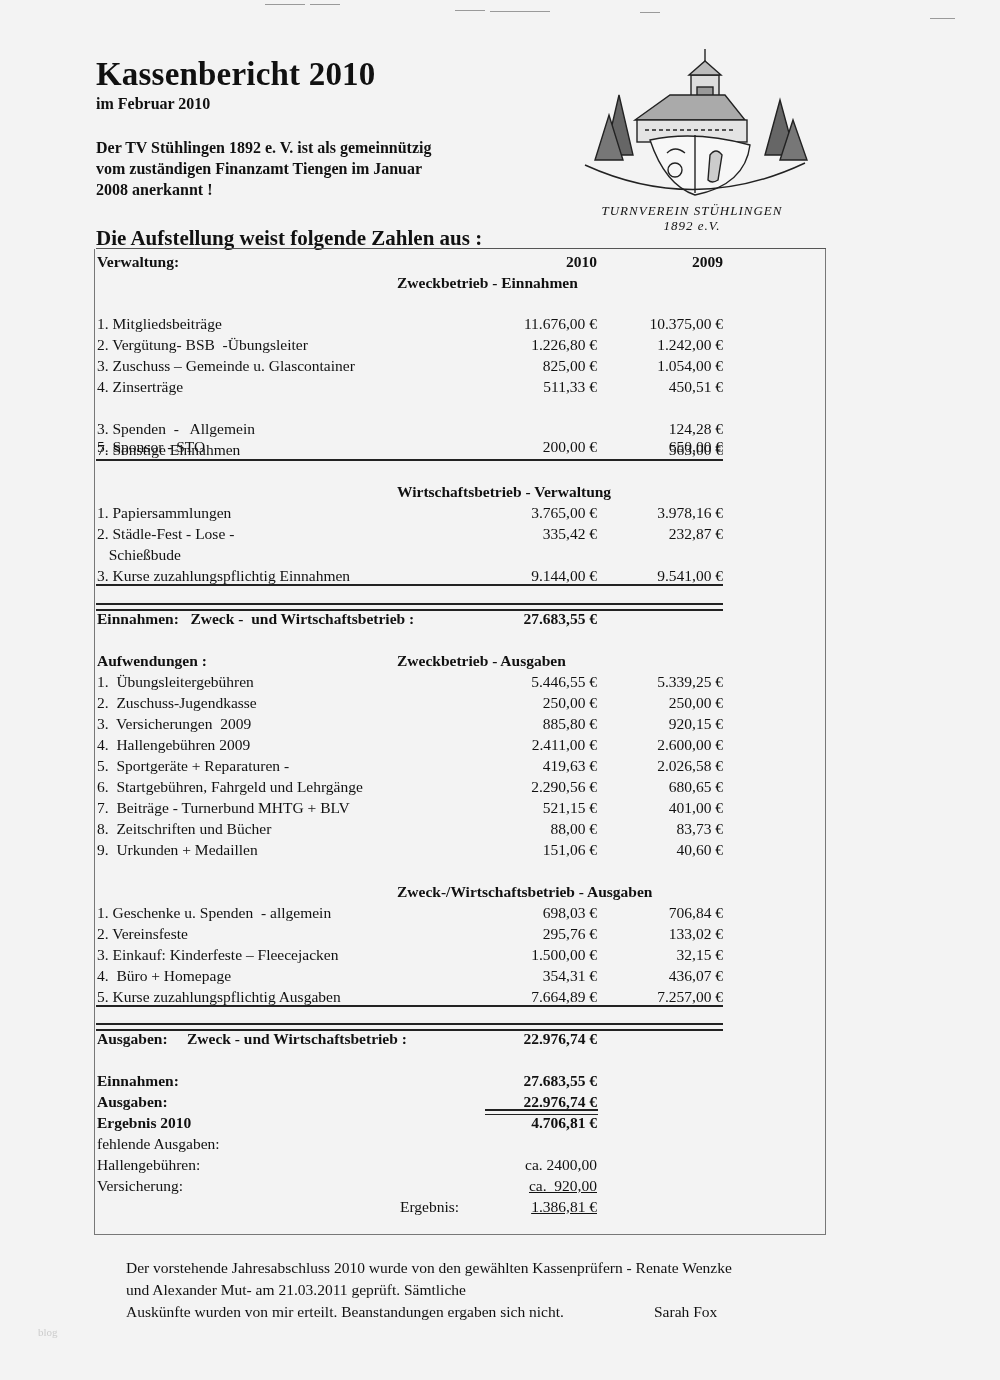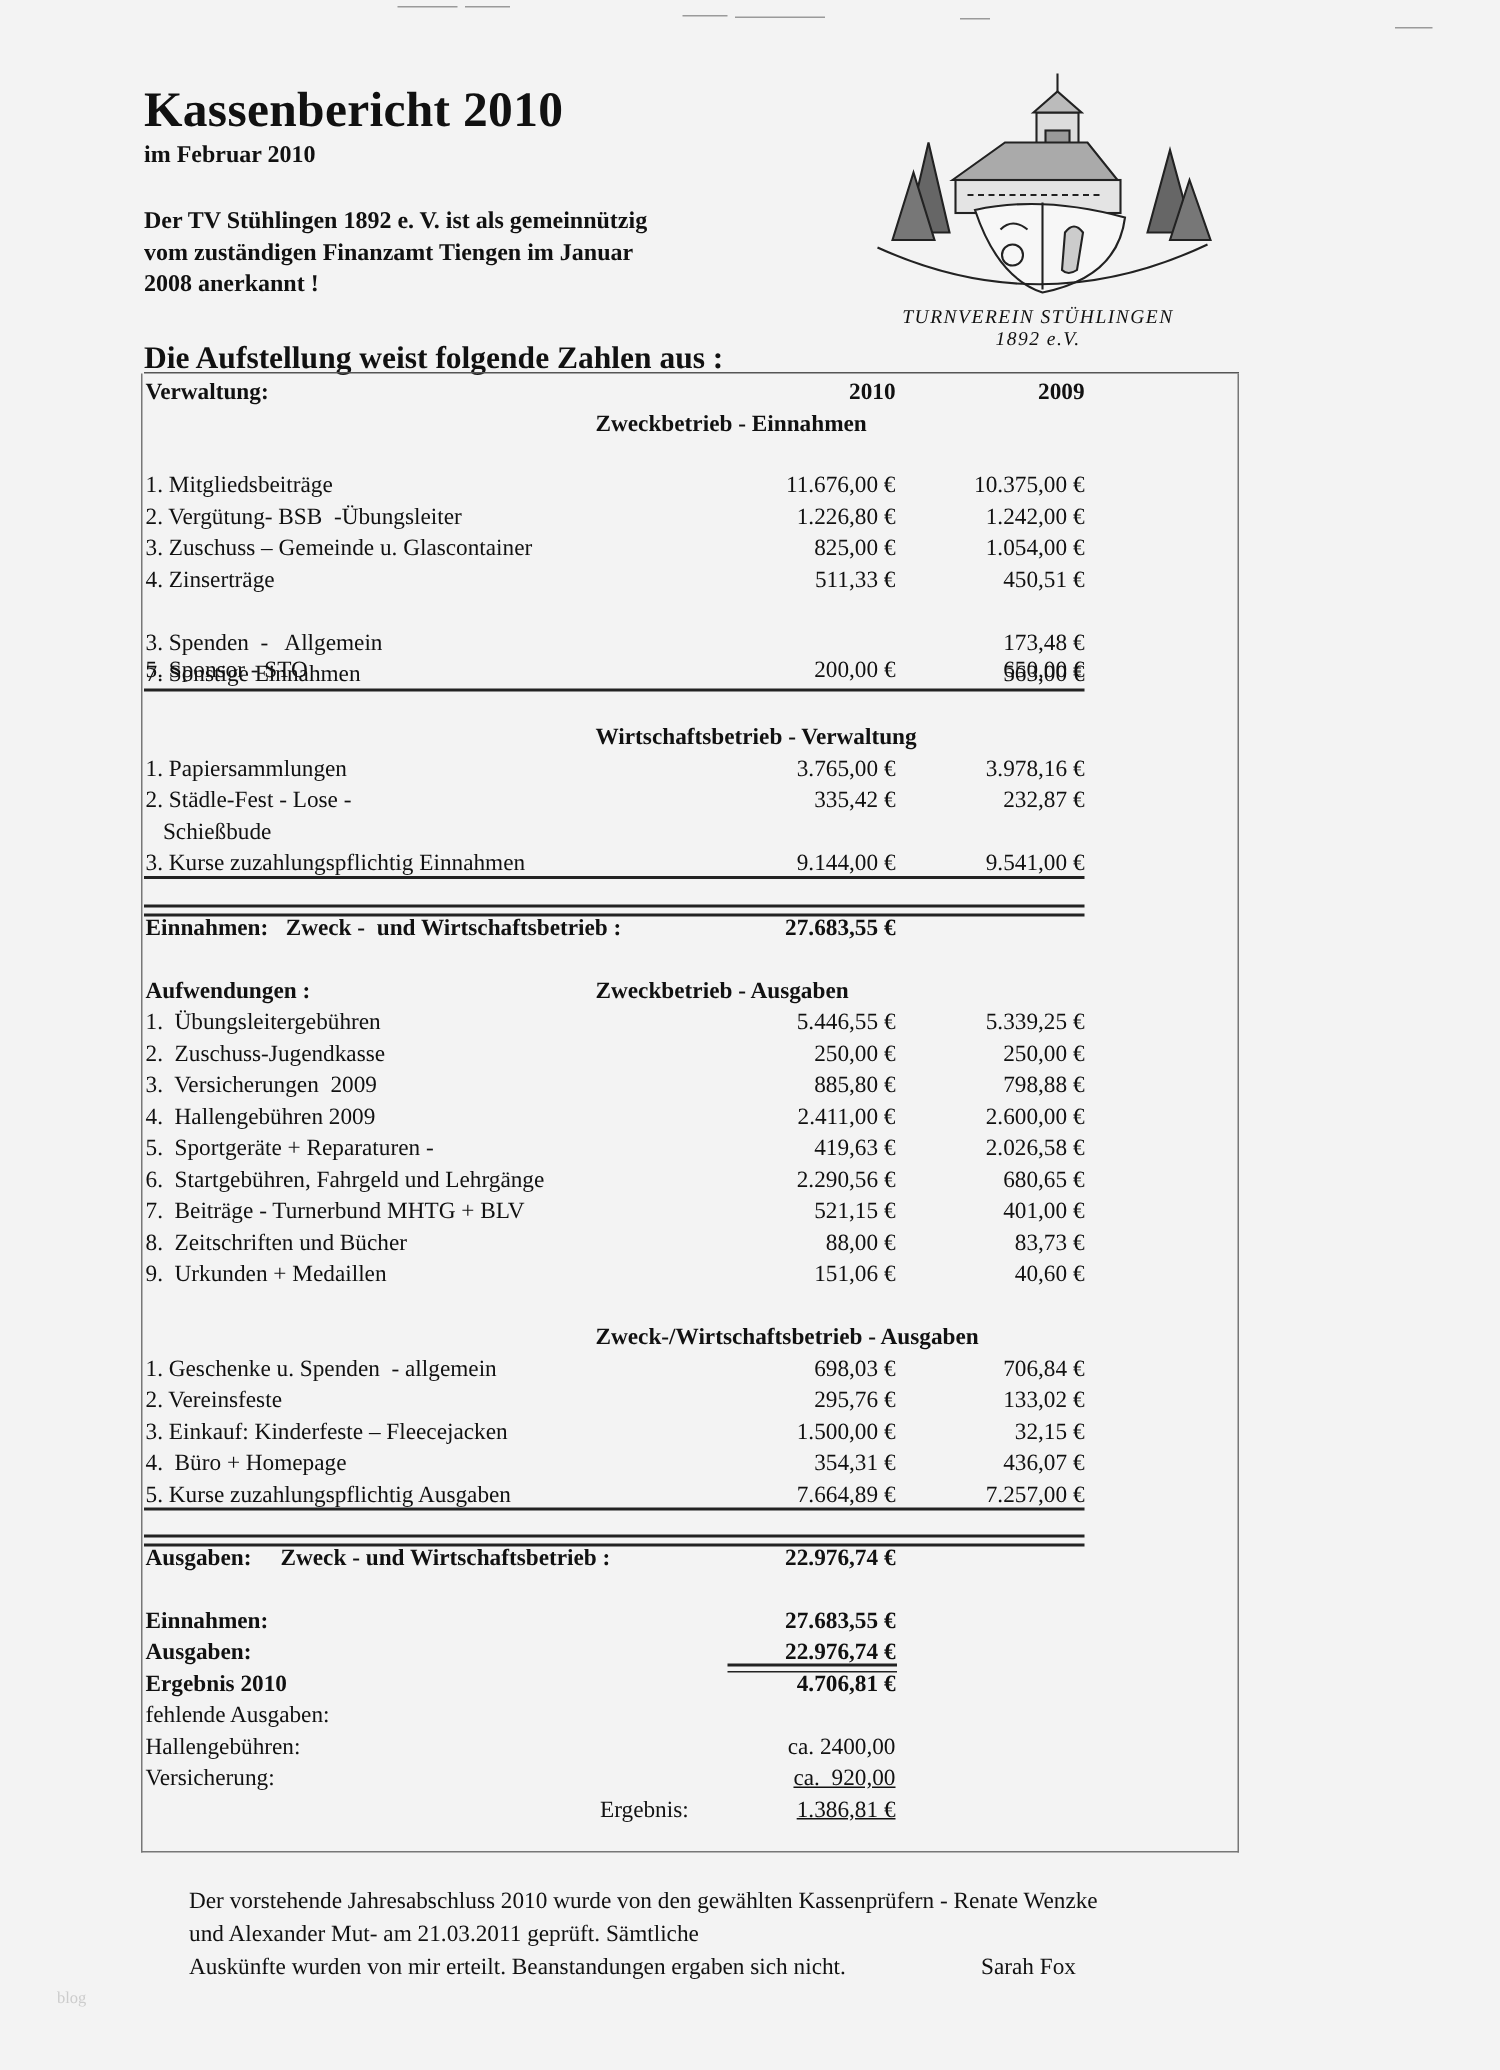--- a/index.html
+++ b/index.html
@@ -114,21 +114,21 @@
   <span class="c2">450,51 €</span>
 </div>
 <div class="row" style="top:397px;margin-top:39px;">
   <span class="lbl">5. Sponsor - STO</span>
   <span class="c1">200,00 €</span>
   <span class="c2">650,00 €</span>
 </div>
 <div class="row" style="top:418px;">
   <span class="lbl">3. Spenden  -   Allgemein</span>
   <span class="c1"></span>
-  <span class="c2">173,48 €</span>
+  <span class="c2">124,28 €</span>
 </div>
 <div class="row" style="top:439px;">
   <span class="lbl">7. Sonstige Einnahmen</span>
   <span class="c1"></span>
   <span class="c2">563,00 €</span>
 </div>
 <div class="rule" style="top:459px;"></div>
 
 <div class="row" style="top:481px;">
   <span class="mid">Wirtschaftsbetrieb - Verwaltung</span>
@@ -168,21 +168,21 @@
   <span class="c2">5.339,25 €</span>
 </div>
 <div class="row" style="top:692px;">
   <span class="lbl">2.  Zuschuss-Jugendkasse</span>
   <span class="c1">250,00 €</span>
   <span class="c2">250,00 €</span>
 </div>
 <div class="row" style="top:713px;">
   <span class="lbl">3.  Versicherungen  2009</span>
   <span class="c1">885,80 €</span>
-  <span class="c2">798,88 €</span>
+  <span class="c2">920,15 €</span>
 </div>
 <div class="row" style="top:734px;">
   <span class="lbl">4.  Hallengebühren 2009</span>
   <span class="c1">2.411,00 €</span>
   <span class="c2">2.600,00 €</span>
 </div>
 <div class="row" style="top:755px;">
   <span class="lbl">5.  Sportgeräte + Reparaturen -</span>
   <span class="c1">419,63 €</span>
   <span class="c2">2.026,58 €</span>

